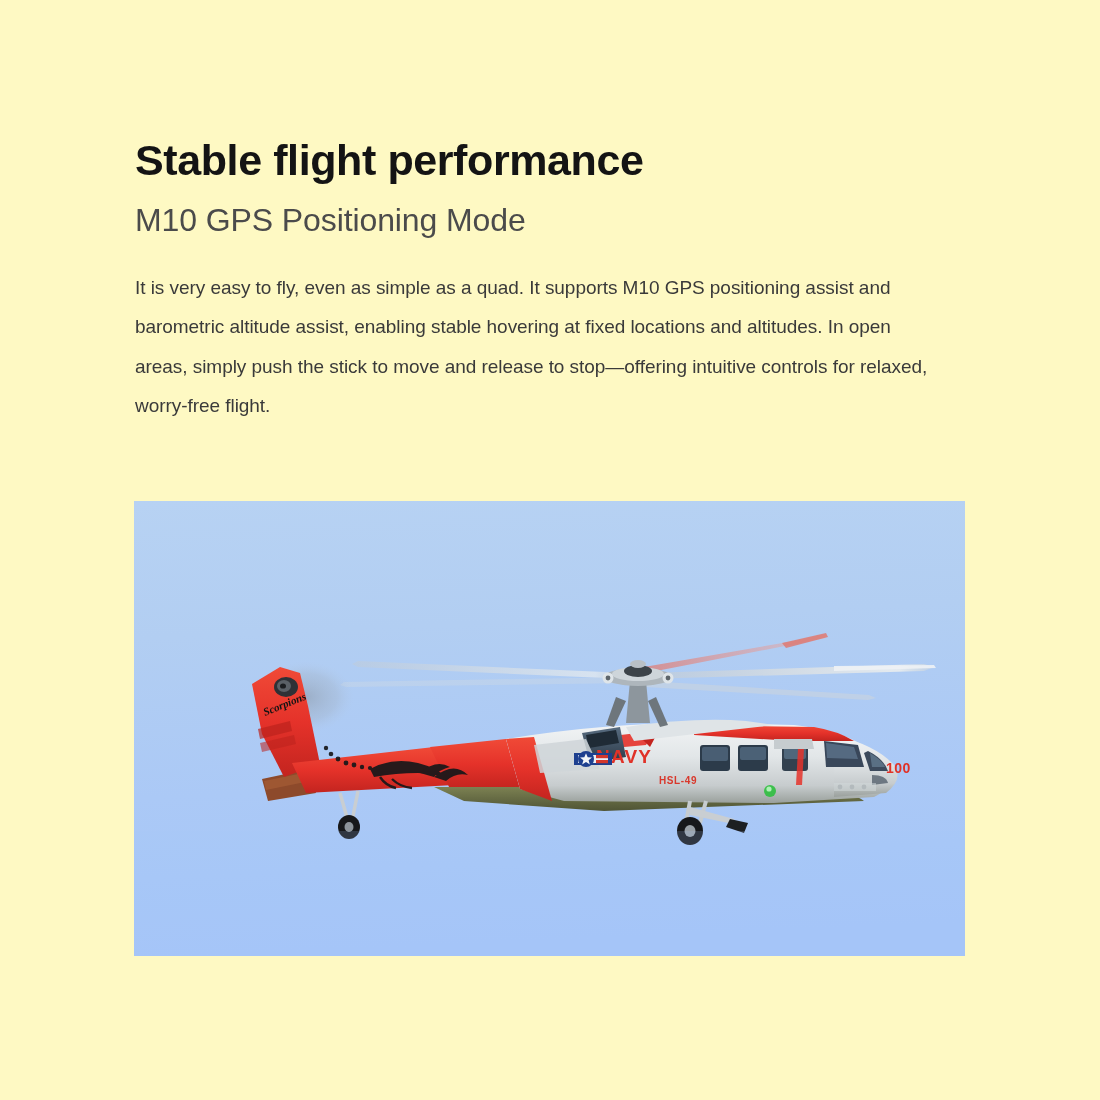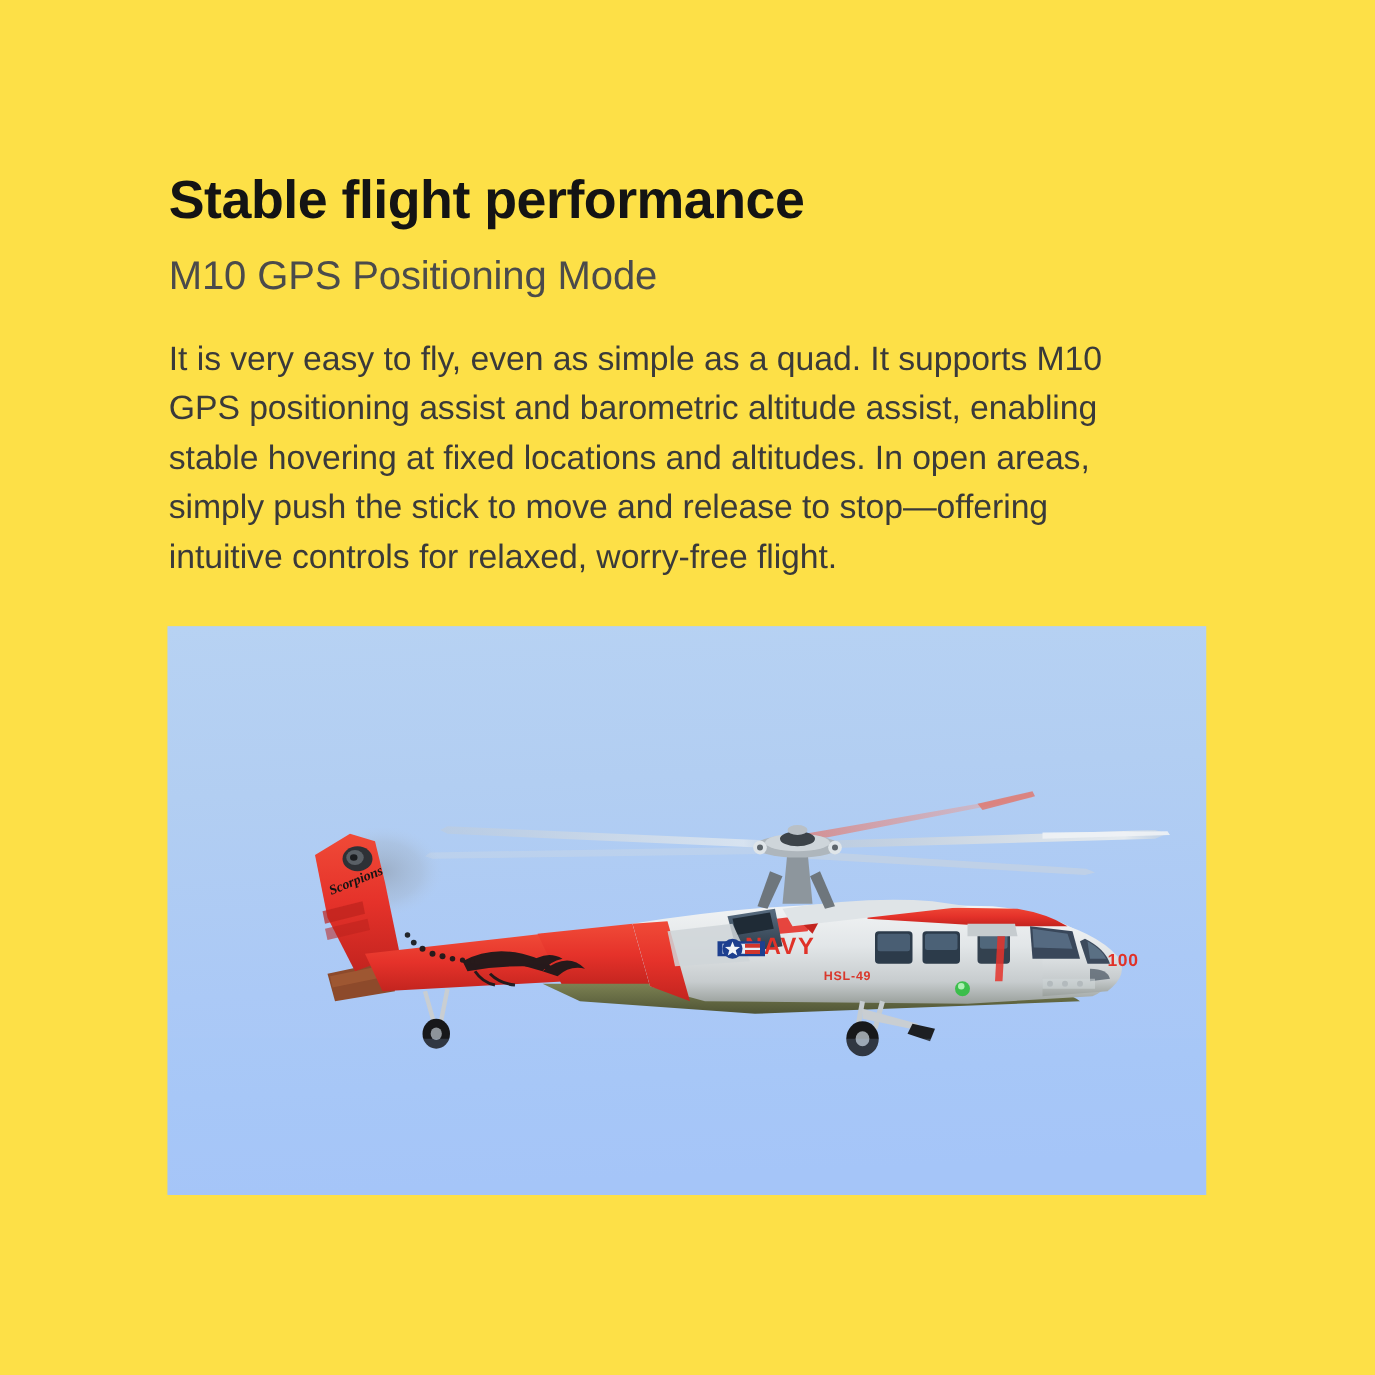--- a/index.html
+++ b/index.html
@@ -10,21 +10,21 @@
   body {
     width: 1100px;
     height: 1100px;
     font-family: "Liberation Sans", sans-serif;
     overflow: hidden;
     position: relative;
   }
   .page {
     position: absolute;
     inset: 0;
-    background: #fde047;
+    background: #fef9c3;
   }
   .content {
     position: absolute;
     left: 135px;
     top: 0;
     width: 830px;
   }
   .headline {
     margin: 0;
     padding-top: 136px;
@@ -41,21 +41,21 @@
     font-size: 32px;
     line-height: 1.2;
     font-weight: 400;
     letter-spacing: -0.1px;
     color: #4b4b4b;
   }
   .body-copy {
     margin: 0;
     padding-top: 28px;
     width: 800px;
-    font-size: 27px;
+    font-size: 19px;
     line-height: 39.5px;
     font-weight: 400;
     color: #3a3a3a;
     letter-spacing: -0.05px;
   }
 
   
   .photo-frame {
     position: absolute;
     left: 134px;

